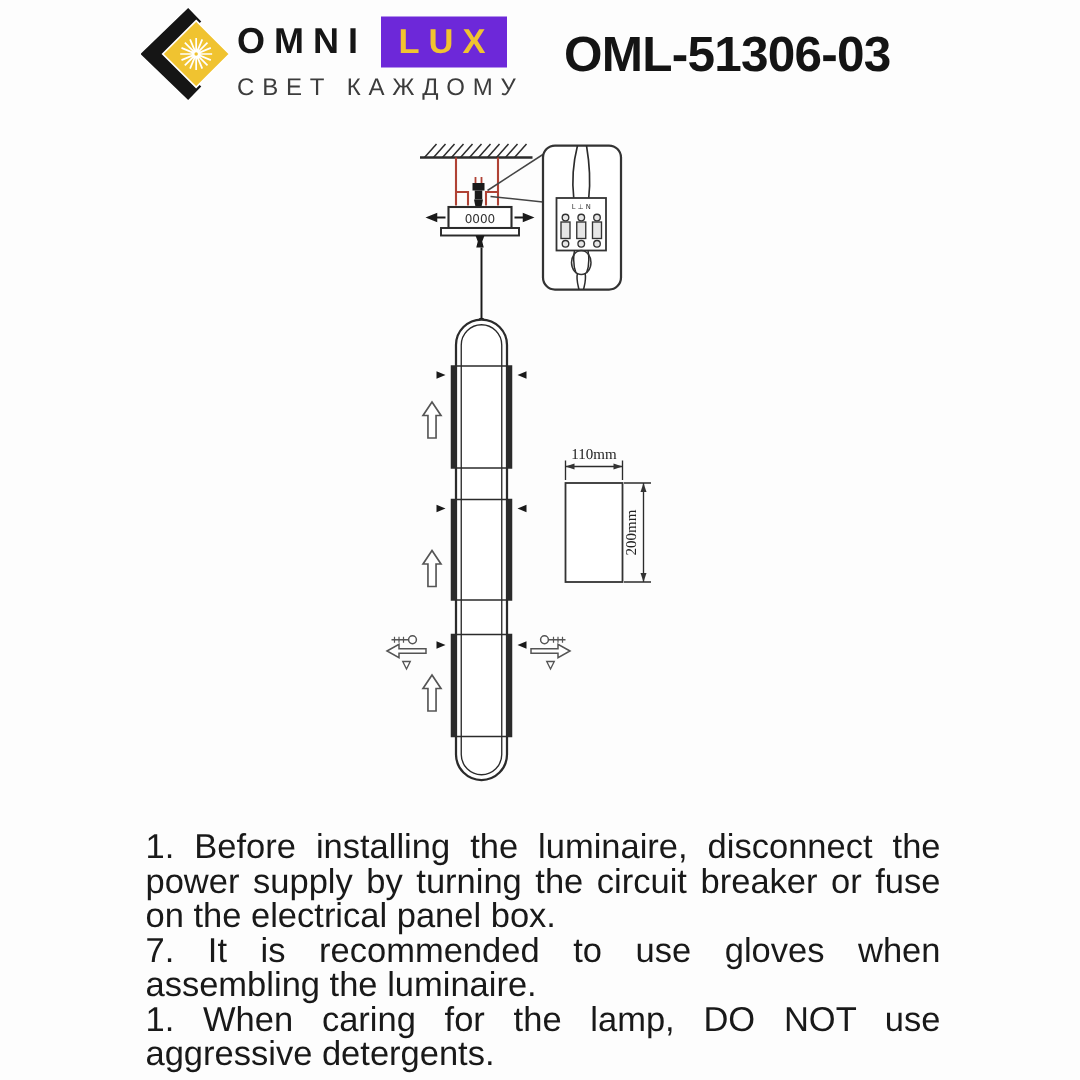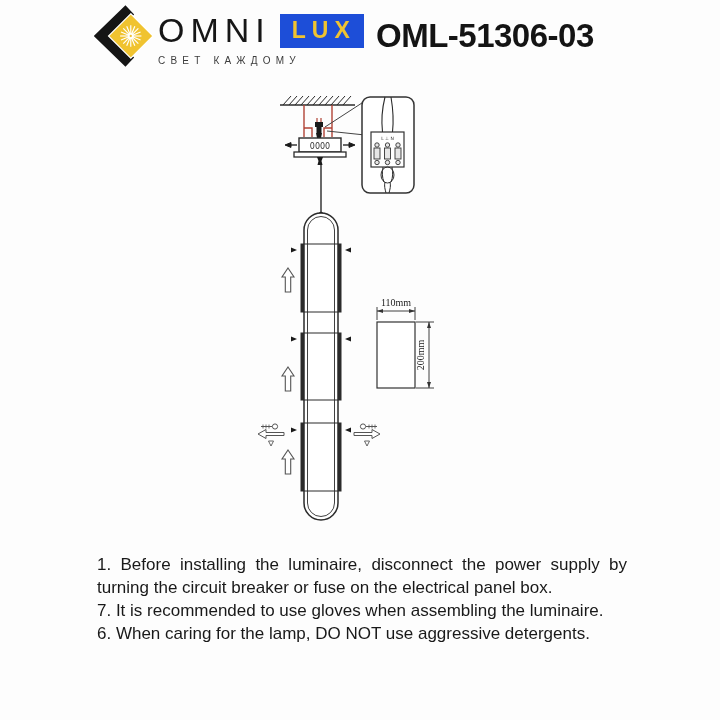--- a/index.html
+++ b/index.html
@@ -7,45 +7,45 @@
     width:720px;height:720px;position:relative;overflow:hidden;
     background:#fdfdfd;
     font-family:"Liberation Sans", sans-serif;
     color:#1b1b1b;
   }
   
   .logo-icon{position:absolute;left:94px;top:5px;width:60px;height:62px;}
   .brand-text{position:absolute;left:158px;top:11px;}
   .brand-row{display:flex;align-items:center;gap:9px;}
   .brand-omni{
-    font-size:34px;letter-spacing:6px;color:#161616;font-weight:400;
+    font-size:24px;letter-spacing:6px;color:#161616;font-weight:700;
   }
   .brand-lux{
-    background:#1d4ed8;color:#F0C330;font-weight:bold;
+    background:#6d28d9;color:#F0C330;font-weight:bold;
     font-size:23px;letter-spacing:6px;
     padding:5px 8px 6px 12px;line-height:1;
   }
   .brand-tagline{
-    margin-top:5px;font-size:10px;letter-spacing:5.2px;color:#3c3c3c;
+    margin-top:5px;font-size:16px;letter-spacing:5.2px;color:#3c3c3c;
   }
   .model-number{
     position:absolute;left:336px;top:17px;
     font-size:33px;font-weight:bold;color:#141414;letter-spacing:-0.5px;margin-left:40px;
   }
   
   .drawing{position:absolute;left:245px;top:85px;width:200px;height:470px;}
   .ln{stroke:#2b2b2b;fill:none;}
   .dimtxt{
     font-family:"Liberation Serif", serif;font-size:10px;fill:#222;
   }
   .tinytxt{font-family:"DejaVu Sans", sans-serif;fill:#333;}
   
   .instructions{
     position:absolute;left:97px;top:553px;width:530px;
-    font-size:17px;line-height:23px;color:#191919;
+    font-size:23px;line-height:23px;color:#191919;
   }
   .instructions p{margin:0;text-align:justify;}
 </style>
 </head>
 <body>
 
 <div>
 
   <svg class="logo-icon" viewBox="0 0 62 64">
     <polyline points="37,5 9,32 37,59" fill="none" stroke="#151515" stroke-width="13" stroke-linejoin="miter"></polyline>
@@ -228,14 +228,14 @@
         <polygon points="184,303 182,297 186,297"></polygon>
     </g>
     <text class="dimtxt" x="151" y="221" text-anchor="middle">110mm</text>
     <text class="dimtxt" transform="translate(179,270) rotate(-90)" text-anchor="middle">200mm</text>
   </g>
 </svg>
 
 <div class="instructions">
   <p>1. Before installing the luminaire, disconnect the power supply by turning the circuit breaker or fuse on the electrical panel box.</p>
   <p>7. It is recommended to use gloves when assembling the luminaire.</p>
-  <p>6. When caring for the lamp, DO NOT use aggressive detergents.</p>
+  <p>1. When caring for the lamp, DO NOT use aggressive detergents.</p>
 </div>
 
 </body></html>

